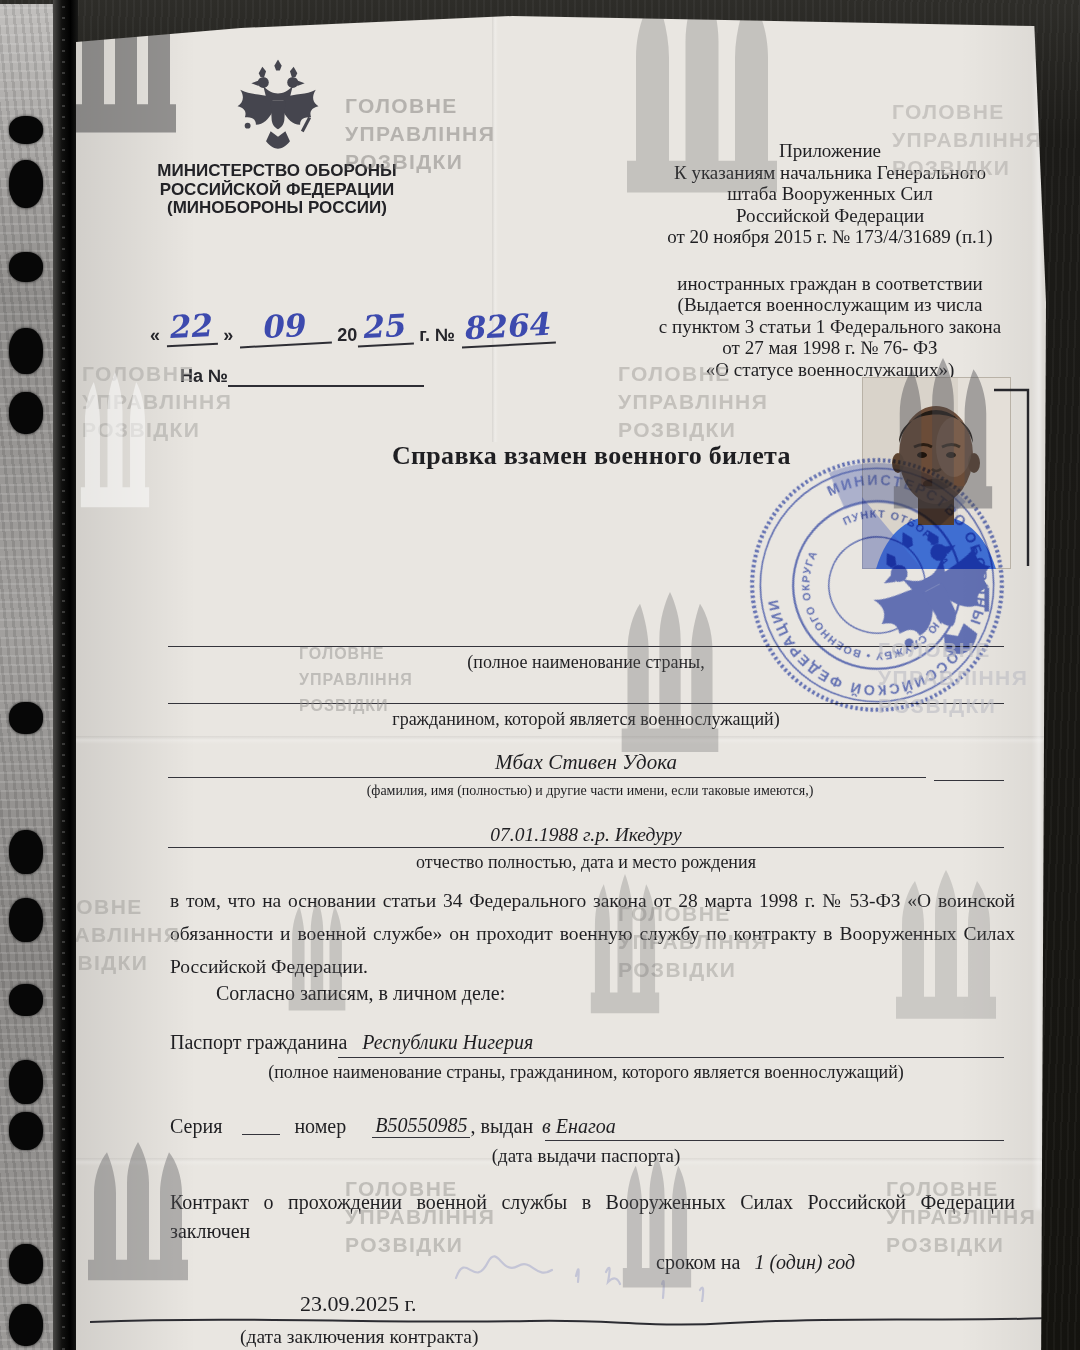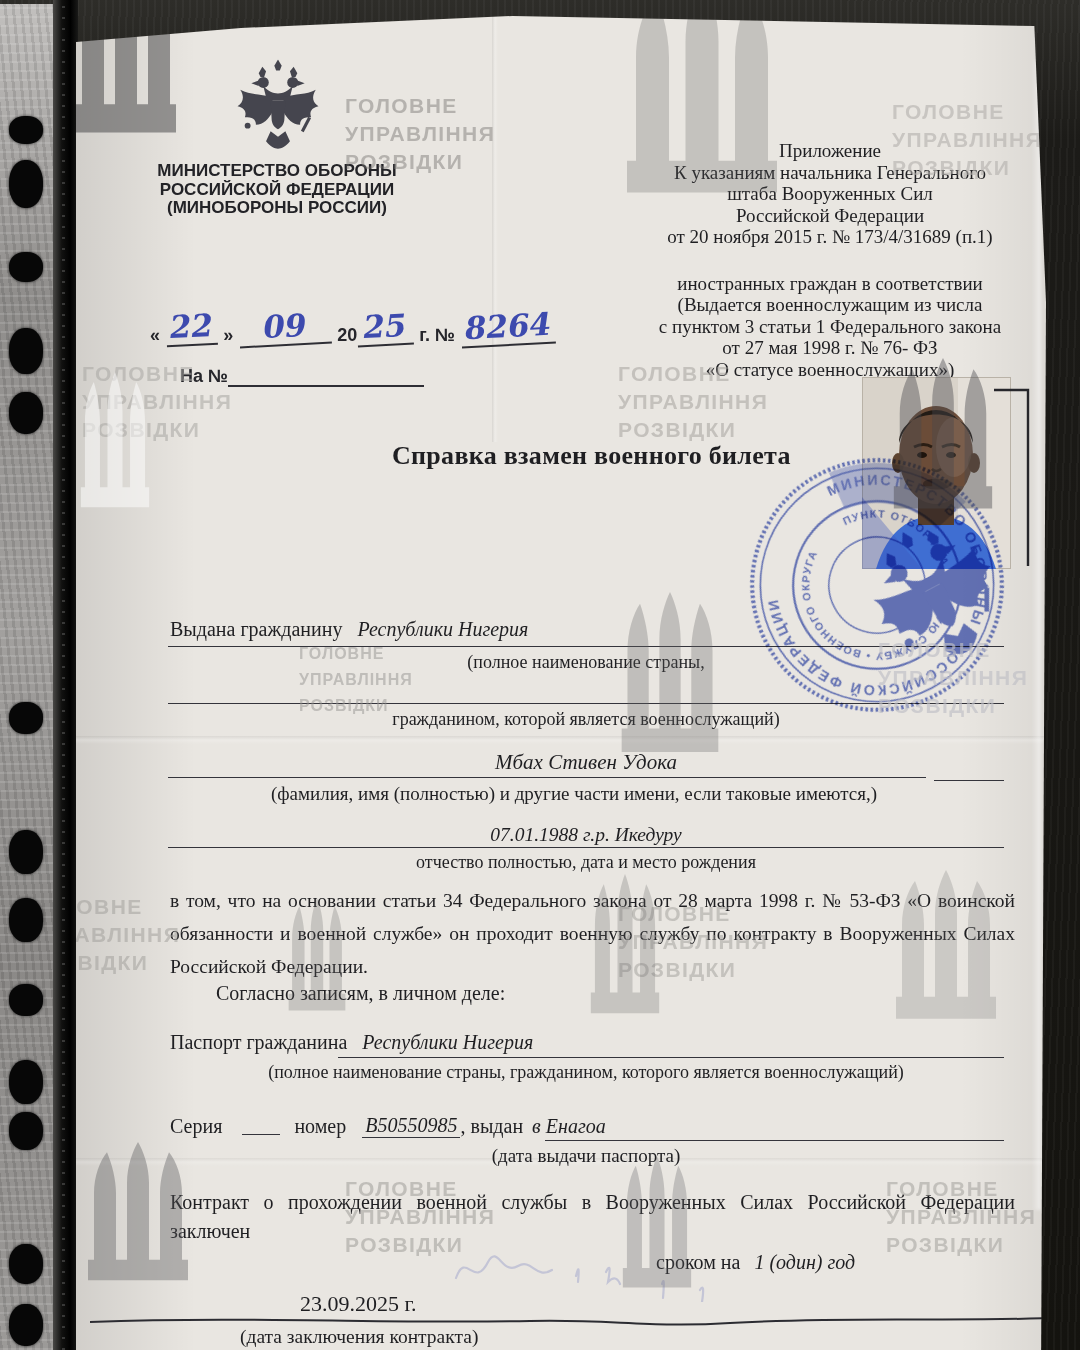--- a/index.html
+++ b/index.html
@@ -186,54 +186,50 @@
     <path d="M70,92 q4,4 9,0" stroke="#3a281c" stroke-width="2.5" fill="none"></path>
     <ellipse cx="75" cy="107" rx="14" ry="5.5" fill="#4a3426"></ellipse>
     <ellipse cx="92" cy="70" rx="18" ry="30" fill="rgba(255,255,255,.10)"></ellipse>
     <path d="M0,120 L60,192 L0,192 Z" fill="rgba(60,85,190,.35)"></path>
   </svg>
 
   <svg class="abs" style="left:990px;top:384px;width:46px;height:186px" viewBox="0 0 46 186">
     <path d="M4,6 H38 V182" stroke="#26262b" stroke-width="2.4" fill="none"></path>
   </svg>
 
-  <div class="abs ser bt" style="left:170px;top:618px">
-    <span>Выдана гражданину</span>
-    <span class="it" style="margin-left:10px">Республики Нигерия</span>
-  </div>
   <div class="hr" style="left:168px;top:646px;width:836px"></div>
   <div class="abs ser cap ctr" style="left:170px;top:652px;width:832px">(полное наименование страны,</div>
   <div class="hr" style="left:168px;top:703px;width:836px"></div>
   <div class="abs ser cap ctr" style="left:170px;top:709px;width:832px">гражданином, которой является военнослужащий)</div>
 
   <div class="abs ser it ctr" style="left:170px;top:750px;width:832px;font-size:21px">Мбах Стивен Удока</div>
   <div class="hr" style="left:168px;top:777px;width:758px"></div>
   <div class="hr" style="left:934px;top:780px;width:70px"></div>
-  <div class="abs ser ctr" style="left:158px;top:783px;width:832px;font-size:19px">(фамилия, имя (полностью) и другие части имени, если таковые имеются,)</div>
+  <div class="abs ser ctr" style="left:174px;top:783px;width:832px;font-size:14px">(фамилия, имя (полностью) и другие части имени, если таковые имеются,)</div>
 
   <div class="abs ser it ctr" style="left:170px;top:824px;width:832px;font-size:19.5px">07.01.1988 г.р. Икедуру</div>
   <div class="hr" style="left:168px;top:847px;width:836px"></div>
   <div class="abs ser ctr cap" style="left:170px;top:852px;width:832px">отчество полностью, дата и место рождения</div>
 
   <div class="abs ser" style="left:170px;top:884px;width:845px;font-size:19.5px;line-height:33px;text-align:justify">в том, что на основании статьи 34 Федерального закона от 28 марта 1998 г. № 53-ФЗ «О воинской обязанности и военной службе» он проходит военную службу по контракту в Вооруженных Силах Российской Федерации.</div>
 
   <div class="abs ser bt" style="left:216px;top:982px">Согласно записям, в личном деле:</div>
 
   <div class="abs ser bt" style="left:170px;top:1031px">
     <span>Паспорт гражданина</span>
     <span class="it" style="margin-left:10px">Республики Нигерия</span>
   </div>
   <div class="hr" style="left:338px;top:1057px;width:666px"></div>
   <div class="abs ser cap ctr" style="left:170px;top:1062px;width:832px">(полное наименование страны, гражданином, которого является военнослужащий)</div>
 
   <div class="abs ser bt" style="left:170px;top:1114px;display:flex;align-items:flex-end">
     <span>Серия</span>
     <span style="display:inline-block;width:38px;border-bottom:1.8px solid #34343b;margin:0 14px 3px 20px"></span>
     <span>номер</span>
-    <span class="it" style="margin-left:16px;border-bottom:1.8px solid #34343b;padding:0 3px">B50550985</span>
+    <span class="it" style="margin-left:26px;border-bottom:1.8px solid #34343b;padding:0 3px">B50550985</span>
     <span>, выдан</span>
     <span class="it" style="margin-left:9px">в Енагоа</span>
   </div>
   <div class="hr" style="left:545px;top:1140px;width:459px"></div>
   <div class="abs ser ctr" style="left:170px;top:1145px;width:832px;font-size:19px">(дата выдачи паспорта)</div>
 
   <div class="abs ser" style="left:170px;top:1191px;width:845px;font-size:20px;text-align:justify;text-align-last:justify">Контракт о прохождении военной службы в Вооруженных Силах Российской Федерации</div>
   <div class="abs ser bt" style="left:170px;top:1220px">заключен</div>
 
   <svg class="scrib" width="340" height="70" viewBox="0 0 340 70">

